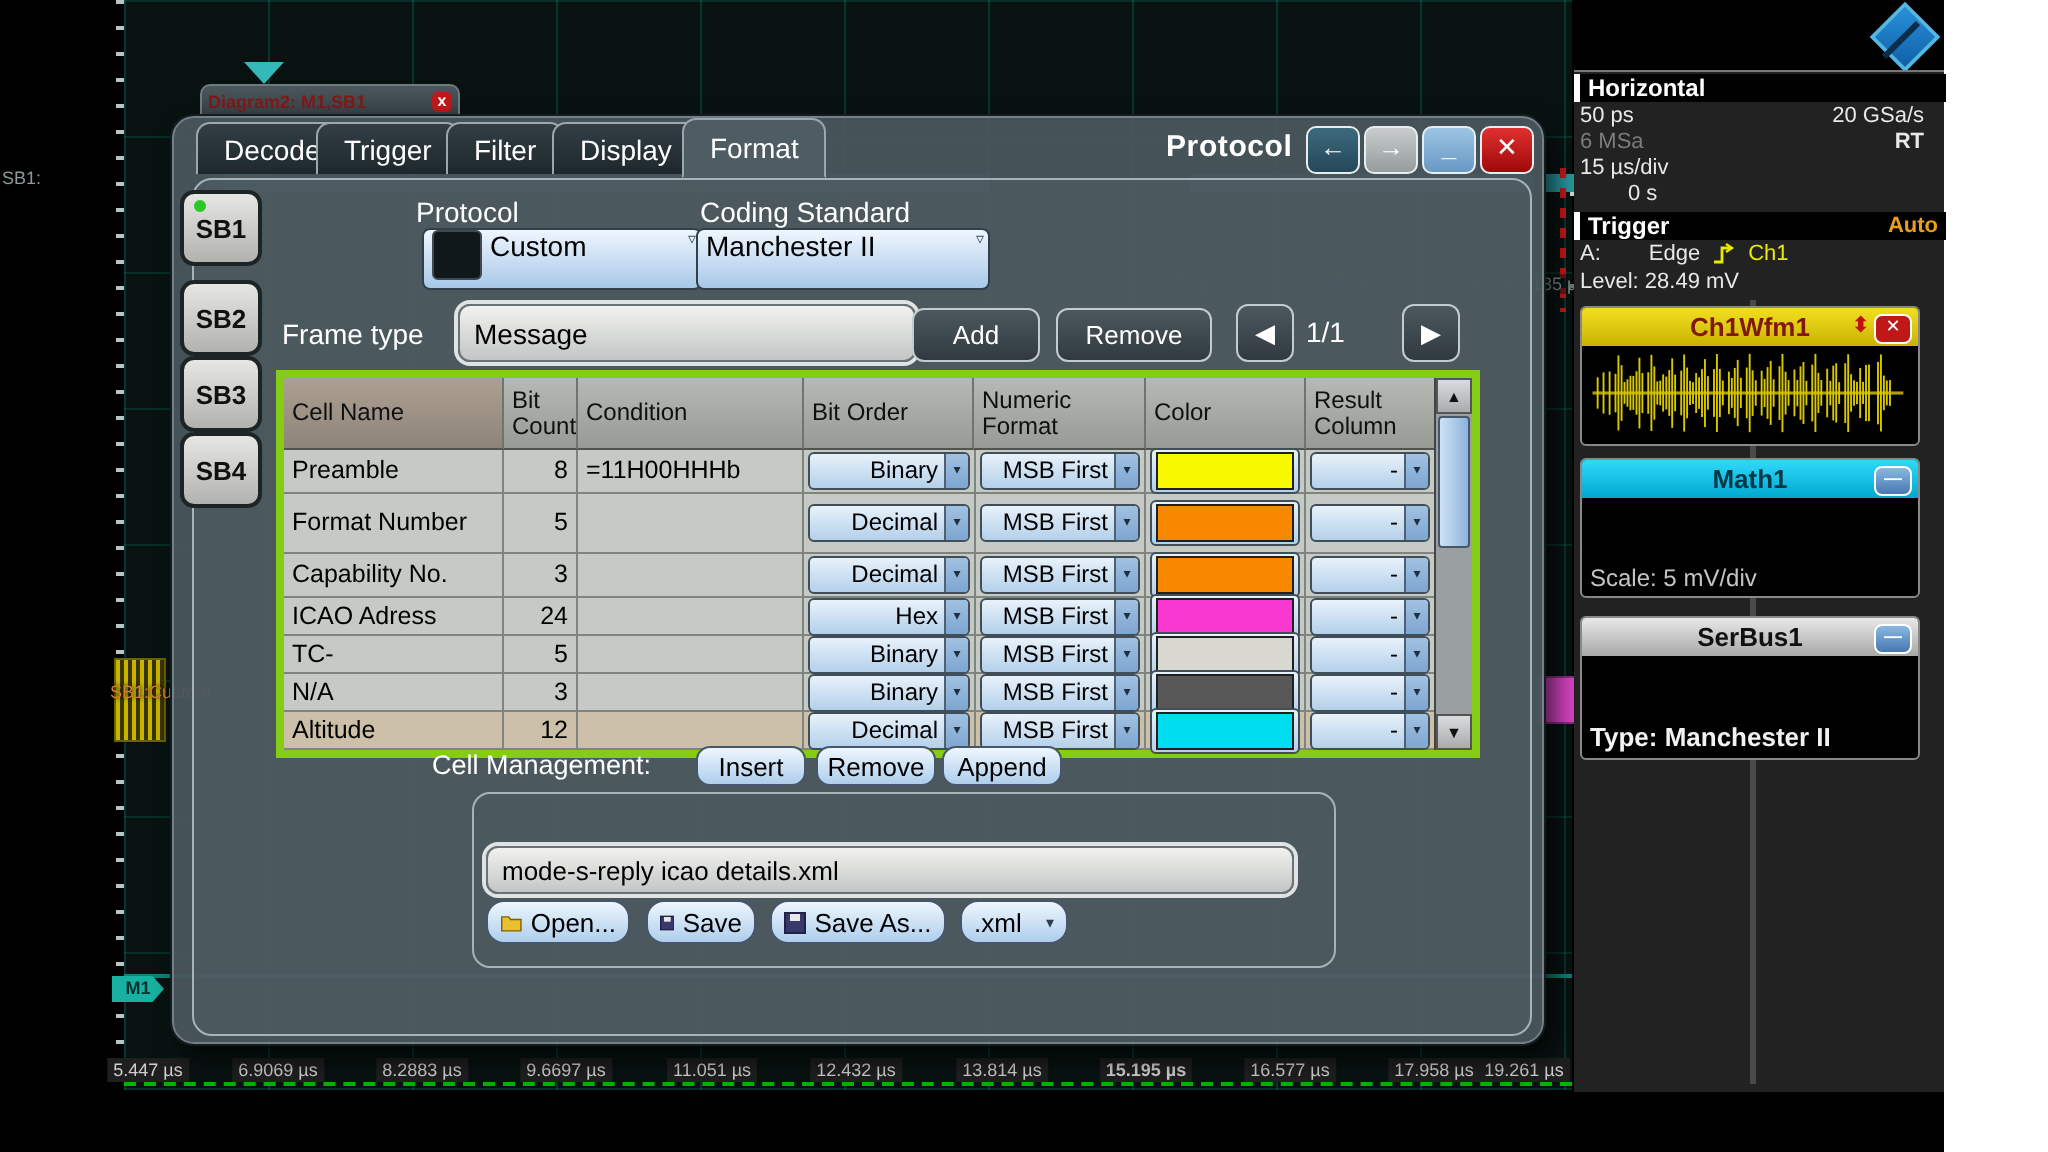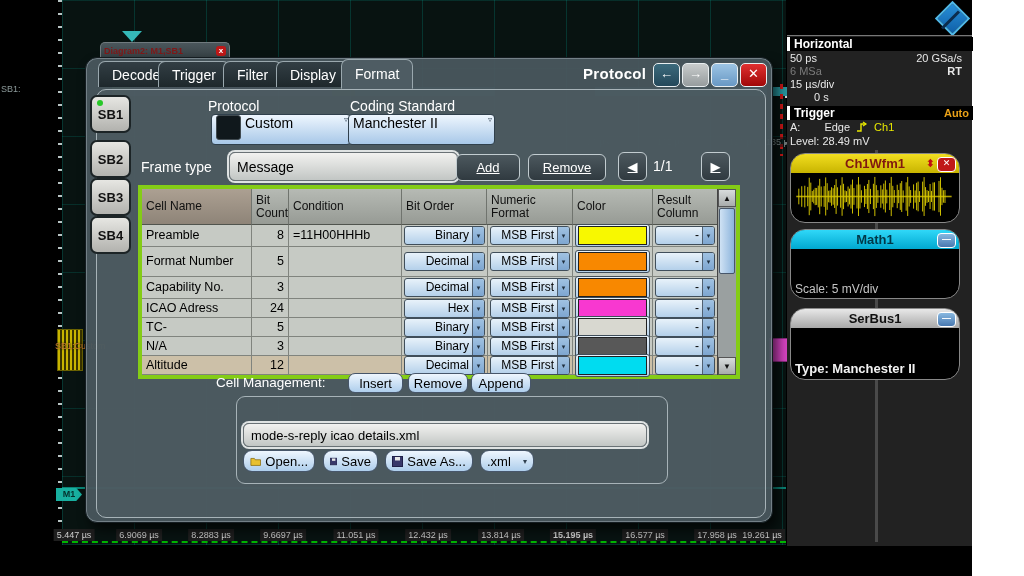--- a/index.html
+++ b/index.html
@@ -65,21 +65,21 @@
          display:flex;align-items:center;justify-content:center;z-index:4;}
   .sb-dot{position:absolute;left:5px;top:3px;width:6px;height:6px;border-radius:50%;background:#28c828;}
   .flabel{position:absolute;color:#fff;font-size:14px;}
   .combo{position:absolute;height:29px;background:linear-gradient(#eef6fe,#a8c8e8);border:1px solid #30404c;
          border-radius:4px;display:flex;align-items:flex-start;color:#000;font-size:14px;padding:0 4px;gap:4px;}
   .combo .corner{position:absolute;right:2px;top:0;font-size:8px;color:#405060;}
   .proto-icon{width:23px;height:23px;background:#10181c;border:1px solid #404a50;border-radius:3px;flex:0 0 auto;}
   .tinput{position:absolute;background:linear-gradient(#f2f2f0,#c2c6c4);border:1px solid #6a7276;border-radius:6px;
           box-shadow:0 0 0 2px #dfe3e3;color:#000;font-size:14px;display:flex;align-items:center;padding:0 7px;}
   .dkbtn{position:absolute;background:linear-gradient(#4c585e,#303a40);border:1px solid #c2ccd0;border-radius:6px;
-         color:#fff;font-size:13px;display:flex;align-items:center;justify-content:center;text-decoration:underline;}
+         color:#fff;font-size:13px;display:flex;align-items:center;justify-content:center;}
   .navbtn{font-size:13px;}
   
   #tbl{position:absolute;left:52px;top:127px;width:594px;height:186px;display:flex;border:4px solid #84cc16;}
   #tcols{width:575px;display:flex;flex-direction:column;}
   .thead{display:flex;height:36px;background:linear-gradient(#b6bab4,#969a94);}
   .th{border-right:1px solid #70746e;border-bottom:1px solid #50544e;color:#101010;font-size:12px;
       display:flex;align-items:center;padding:0 4px;box-sizing:border-box;line-height:13px;}
   .th.first{background:linear-gradient(#aca092,#8e8478);}
   .trow{display:flex;}
   .tc{background:#c6cac4;border-right:1px solid #80847e;border-bottom:1px solid #80847e;color:#000;
@@ -104,21 +104,21 @@
   .ltbtn{position:absolute;background:linear-gradient(#eef6fe,#aeceec);border:1px solid #47566a;border-radius:9px;
          color:#000;font-size:13px;display:flex;align-items:center;justify-content:center;gap:4px;padding:0 6px;box-sizing:border-box;}
   #filebox{position:absolute;left:150px;top:338px;width:430px;height:86px;border:1px solid #a7b3b8;border-radius:9px;}
   
   #sidebar{position:absolute;left:787px;top:35px;width:185px;height:510px;background:#222;border-top:1px solid #777;}
   .sect-head{position:absolute;left:0;width:175px;height:14px;background:#000;border-left:3px solid #fff;
              display:flex;align-items:center;justify-content:space-between;padding:0 4px 0 4px;}
   .sect-head .t{color:#fff;font-weight:bold;font-size:12px;}
   .srow{position:absolute;left:3px;width:172px;display:flex;justify-content:space-between;font-size:11px;color:#e8e8e8;}
   .dim{color:#7c7c7c;}
-  .panel{position:absolute;left:3px;width:168px;border:1px solid #888;border-radius:15px;background:#000;overflow:hidden;}
+  .panel{position:absolute;left:3px;width:168px;border:1px solid #888;border-radius:3px;background:#000;overflow:hidden;}
   .phead{height:19px;display:flex;align-items:center;justify-content:center;font-size:13px;font-weight:bold;position:relative;}
   .pbtn{position:absolute;right:3px;top:3px;width:17px;height:13px;border-radius:4px;border:1px solid #fff;
         font-size:9px;line-height:11px;text-align:center;color:#fff;}
   .updown{position:absolute;right:24px;top:2px;color:#c01010;font-size:11px;line-height:15px;}
   .pbody{padding:3px 4px;font-size:12px;color:#c4c4c4;line-height:15px;white-space:pre;}
   #rs-logo{position:absolute;left:936px;top:2px;width:30px;height:30px;}
   #rs-logo .d1{position:absolute;left:4px;top:4px;width:21px;height:21px;transform:rotate(45deg);
                background:linear-gradient(135deg,#2890d8,#1060a8);border:2px solid #50b8e8;}
   #rs-logo .d2{position:absolute;left:13px;top:6px;width:3px;height:24px;transform:rotate(45deg);background:#0c2c4c;}
 </style>

